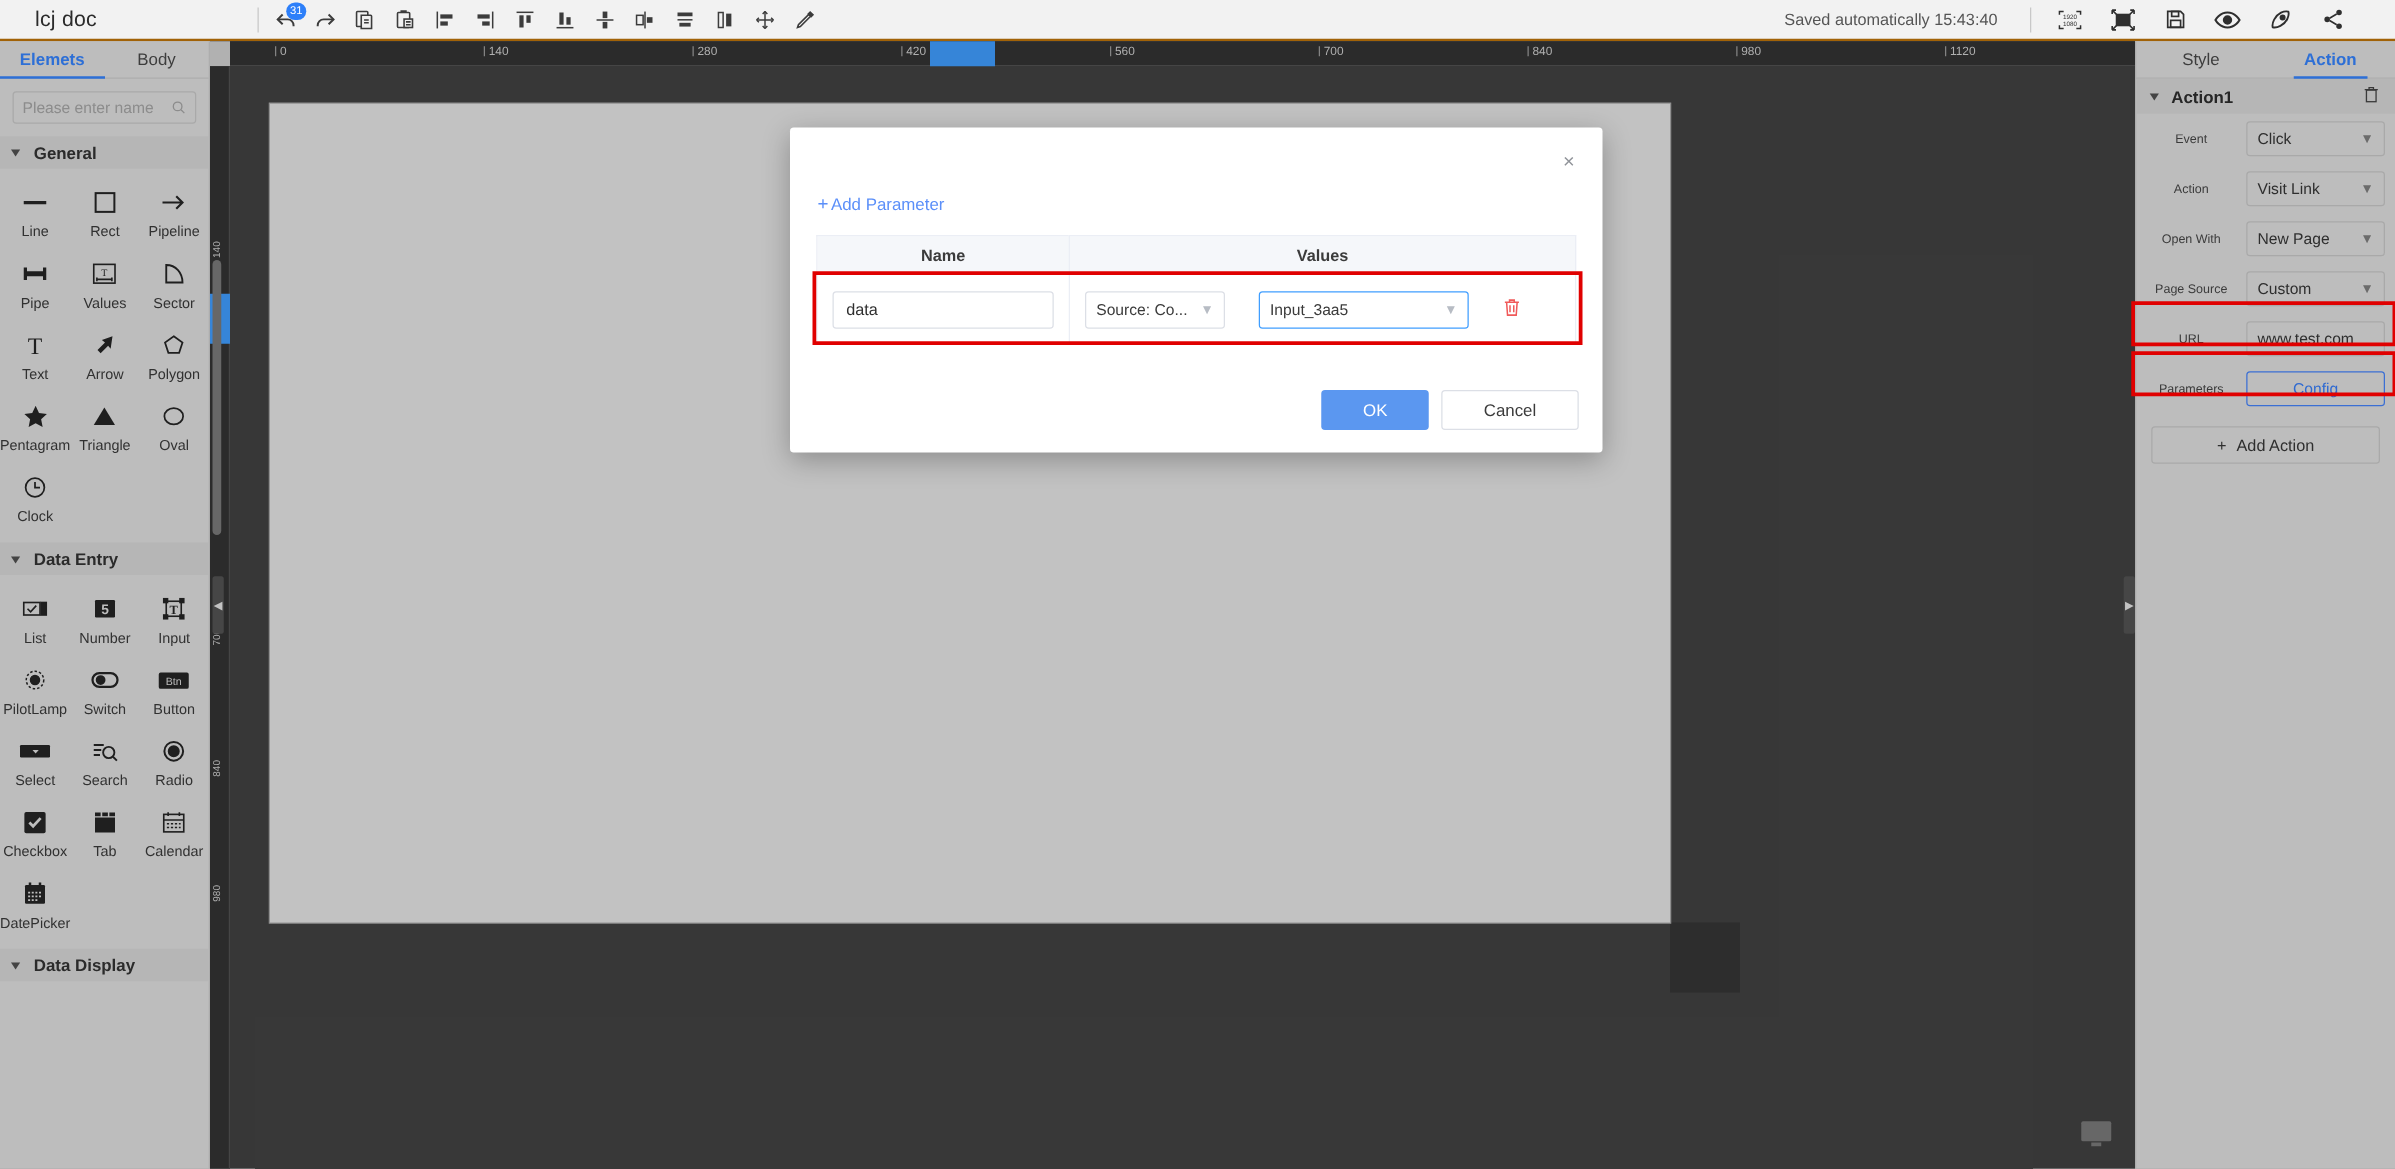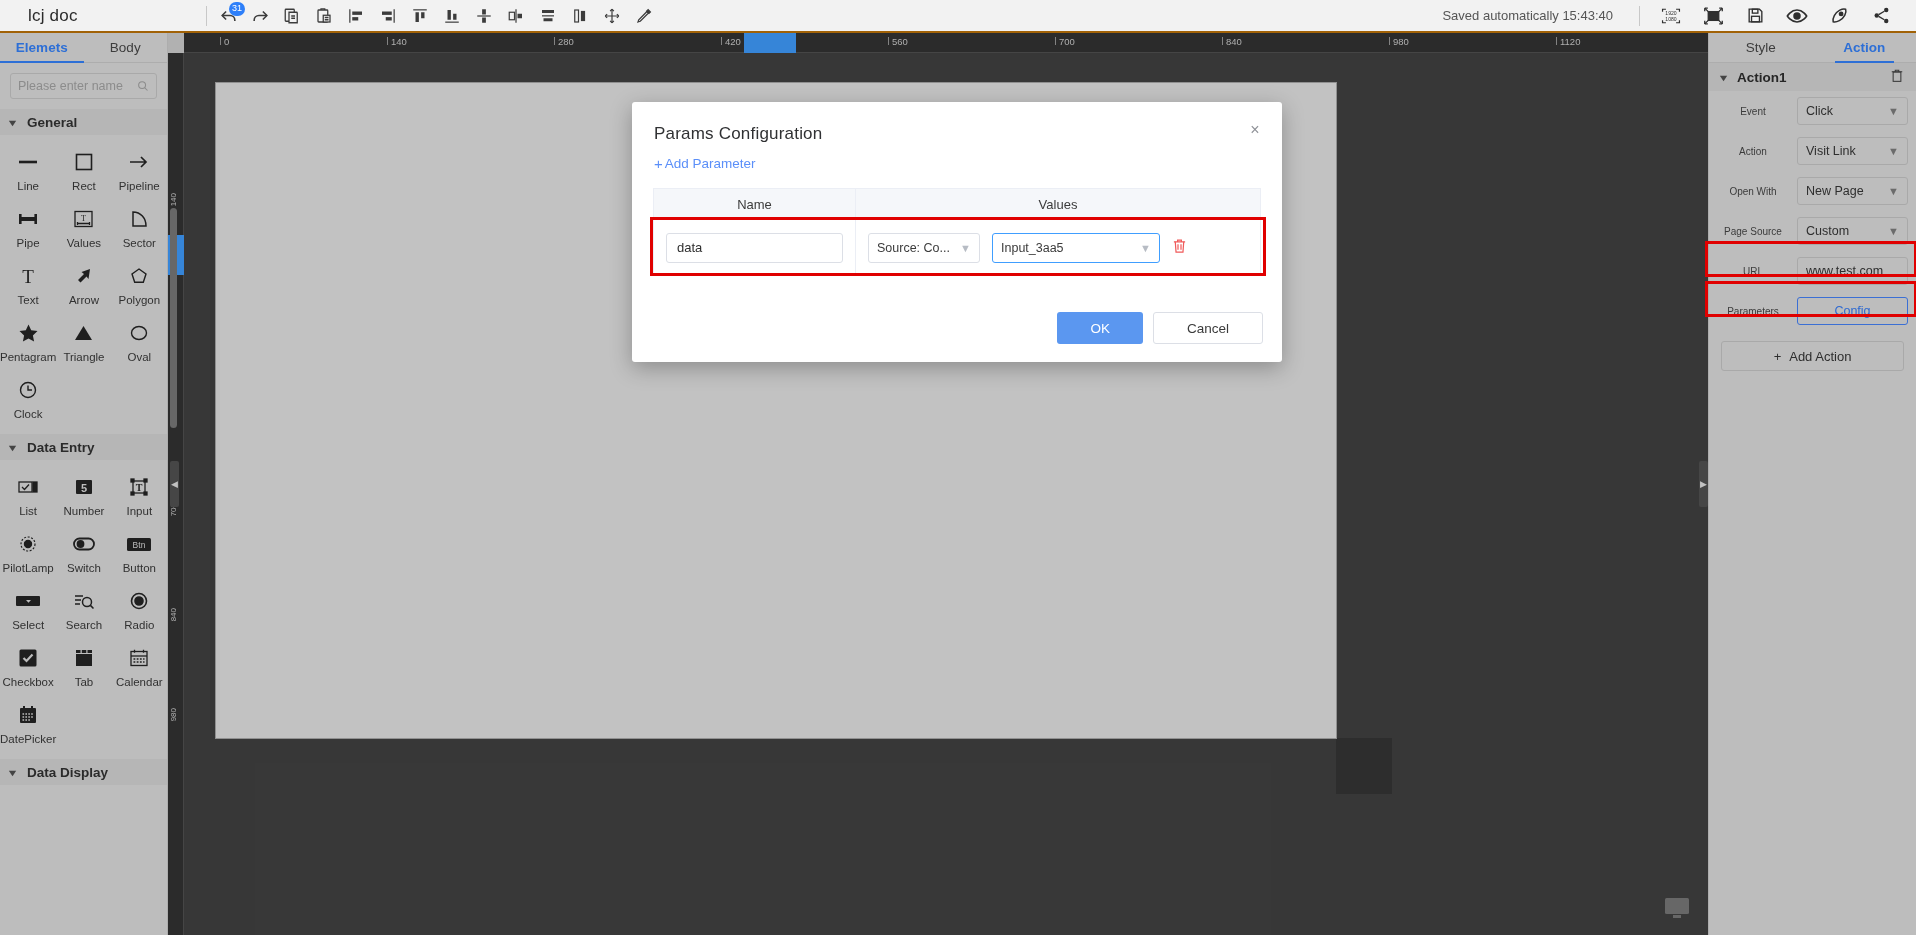--- a/index.html
+++ b/index.html
@@ -28,21 +28,21 @@
     position: relative; color: #3c3c3c;
   }
   .tb-btn svg { display:block; }
   .undo-badge {
     position: absolute; top: 0px; left: 16px;
     background: #2d7ff9; color: #fff; font-size: 9px; line-height: 13px;
     min-width: 15px; height: 14px; border-radius: 7px; text-align: center;
     padding: 0 3px; font-family: "Liberation Sans", sans-serif;
   }
   .topbar-right {
-    margin-left: auto; display: flex; align-items: center; padding-right: 18px; gap: 8px;
+    margin-left: auto; display: flex; align-items: center; padding-right: 33px; gap: 8px;
   }
   .saved-text { font-size: 13px; color: #555; margin-right: 12px; }
   .tbr-btn {
     width: 34px; height: 28px; display: flex; align-items: center; justify-content: center;
     color: #2f2f2f;
   }
 
   
   .left-panel {
     position: absolute; left: 0; top: 33px; width: 168px; height: 902px;
@@ -163,35 +163,35 @@
   .add-param {
     position: absolute; left: 22px; top: 54px;
     font-size: 13.5px; color: #5b8ff9; display: flex; align-items: center; gap: 2px;
   }
   .add-param .plus { font-size: 15px; line-height: 1; }
   .ptable {
     position: absolute; left: 21px; top: 86px; width: 608px;
     border: 1px solid #ebeef5; border-collapse: collapse;
   }
   .ptable th {
-    background: #f5f7fa; font-weight: normal; font-size: 13px; color: #3b3b3b;
+    background: #f5f7fa; font-weight: bold; font-size: 13px; color: #3b3b3b;
     height: 31px; border-right: 1px solid #ebeef5; border-bottom: 1px solid #ebeef5;
   }
   .ptable td {
     border-right: 1px solid #ebeef5; height: 56px; padding: 0 12px;
     background: #fff;
   }
   .ptable th:last-child, .ptable td:last-child { border-right: none; }
   .col-name { width: 202px; }
   .inp {
     height: 30px; border: 1px solid #dcdfe6; border-radius: 3px;
     font-size: 13px; color: #2f2f2f; display: flex; align-items: center;
     padding: 0 10px; background: #fff;
   }
-  .val-cell { display: flex; align-items: center; gap: 12px; }
+  .val-cell { display: flex; align-items: center; gap: 27px; }
   .sel {
     height: 30px; border: 1px solid #dcdfe6; border-radius: 3px;
     font-size: 12.5px; color: #3b3b3b; display: flex; align-items: center;
     padding: 0 8px; background: #fff; justify-content: space-between; gap: 6px;
   }
   .sel.focused { border-color: #409eff; }
   .sel .cv { color: #b7bcc4; font-size: 11px; }
   .sel-source { width: 112px; }
   .sel-value { width: 168px; }
   .trash { color: #f05a5a; font-size: 15px; }
@@ -730,21 +730,20 @@
   <div class="monitor-icon">
     <svg width="26" height="22" viewBox="0 0 26 22" fill="currentColor">
       <rect x="1" y="1" width="24" height="16" rx="1.5"></rect>
         <rect x="9" y="18" width="8" height="3"></rect>
     </svg>
   </div>
 </div>
 
 <div class="modal-mask"></div>
 <div class="modal">
-  <div class="modal-title">Params Configuration</div>
   <div class="modal-close">×</div>
 
   <div class="add-param">
     <span class="plus">+</span>
     <span>Add Parameter</span>
   </div>
 
   <table class="ptable">
     <thead>
       <tr>

